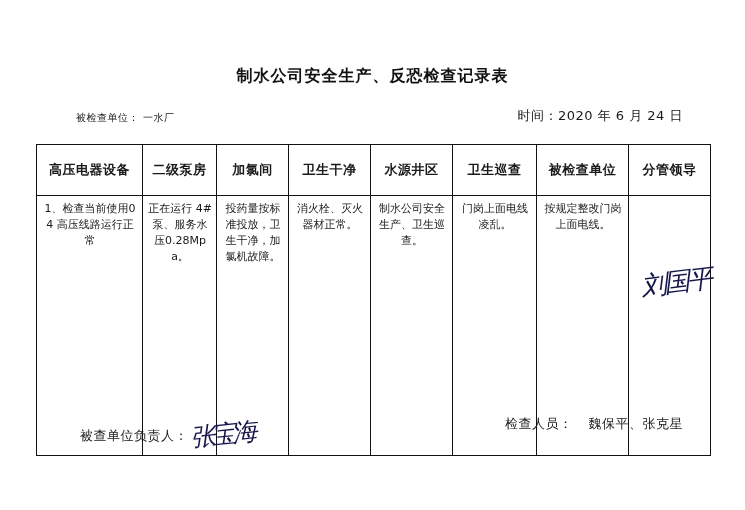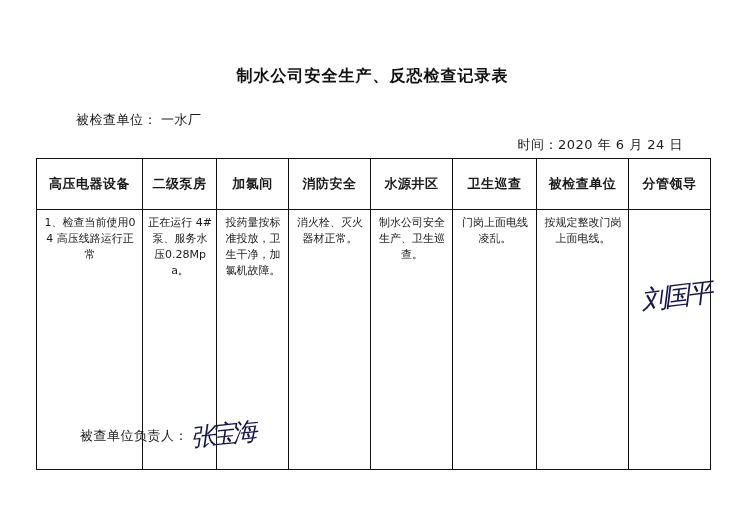--- a/index.html
+++ b/index.html
@@ -28,37 +28,36 @@
     text-align: center;
     font-size: 16px;
     font-weight: 600;
     letter-spacing: 1px;
     color: #111;
   }
   .unit-line {
     position: absolute;
     top: 111px;
     left: 76px;
-    font-size: 13px;
+    font-size: 10px;
     letter-spacing: 0.5px;
   }
   .unit-value {
     margin-left: 4px;
   }
   .date-line {
     position: absolute;
     top: 107px;
     right: 62px;
     font-size: 13px;
     letter-spacing: 0.5px;
-    margin-top: 29px;
   }
   table.record {
     position: absolute;
-    top: 158px;
+    top: 144px;
     left: 36px;
     width: 674px;
     border-collapse: collapse;
     table-layout: fixed;
   }
   table.record th,
   table.record td {
     border: 1px solid #111;
     vertical-align: top;
     padding: 0;
@@ -156,21 +155,21 @@
       <col style="width:82px">
       <col style="width:84px">
       <col style="width:92px">
       <col style="width:82px">
     </colgroup>
     <thead>
       <tr>
         <th>高压电器设备</th>
         <th>二级泵房</th>
         <th>加氯间</th>
-        <th>消防安全</th>
+        <th>卫生干净</th>
         <th>水源井区</th>
         <th>卫生巡查</th>
         <th>被检查单位</th>
         <th>分管领导</th>
       </tr>
     </thead>
     <tbody>
       <tr>
         <td class="cell">
           <span class="cell-text">1、检查当前使用04 高压线路运行正常</span>
@@ -198,15 +197,18 @@
           <span class="signature">刘国平</span>
         </td>
       </tr>
     </tbody>
   </table>
 
   <div class="footer">
     <div class="left">
       <span>被查单位负责人：</span><span class="hand-sign">张宝海</span>
     </div>
+    <div class="right">
+      <span>检查人员：</span><span class="insp-names">魏保平、张克星</span>
+    </div>
   </div>
 
 </div>
 
 </body></html>

